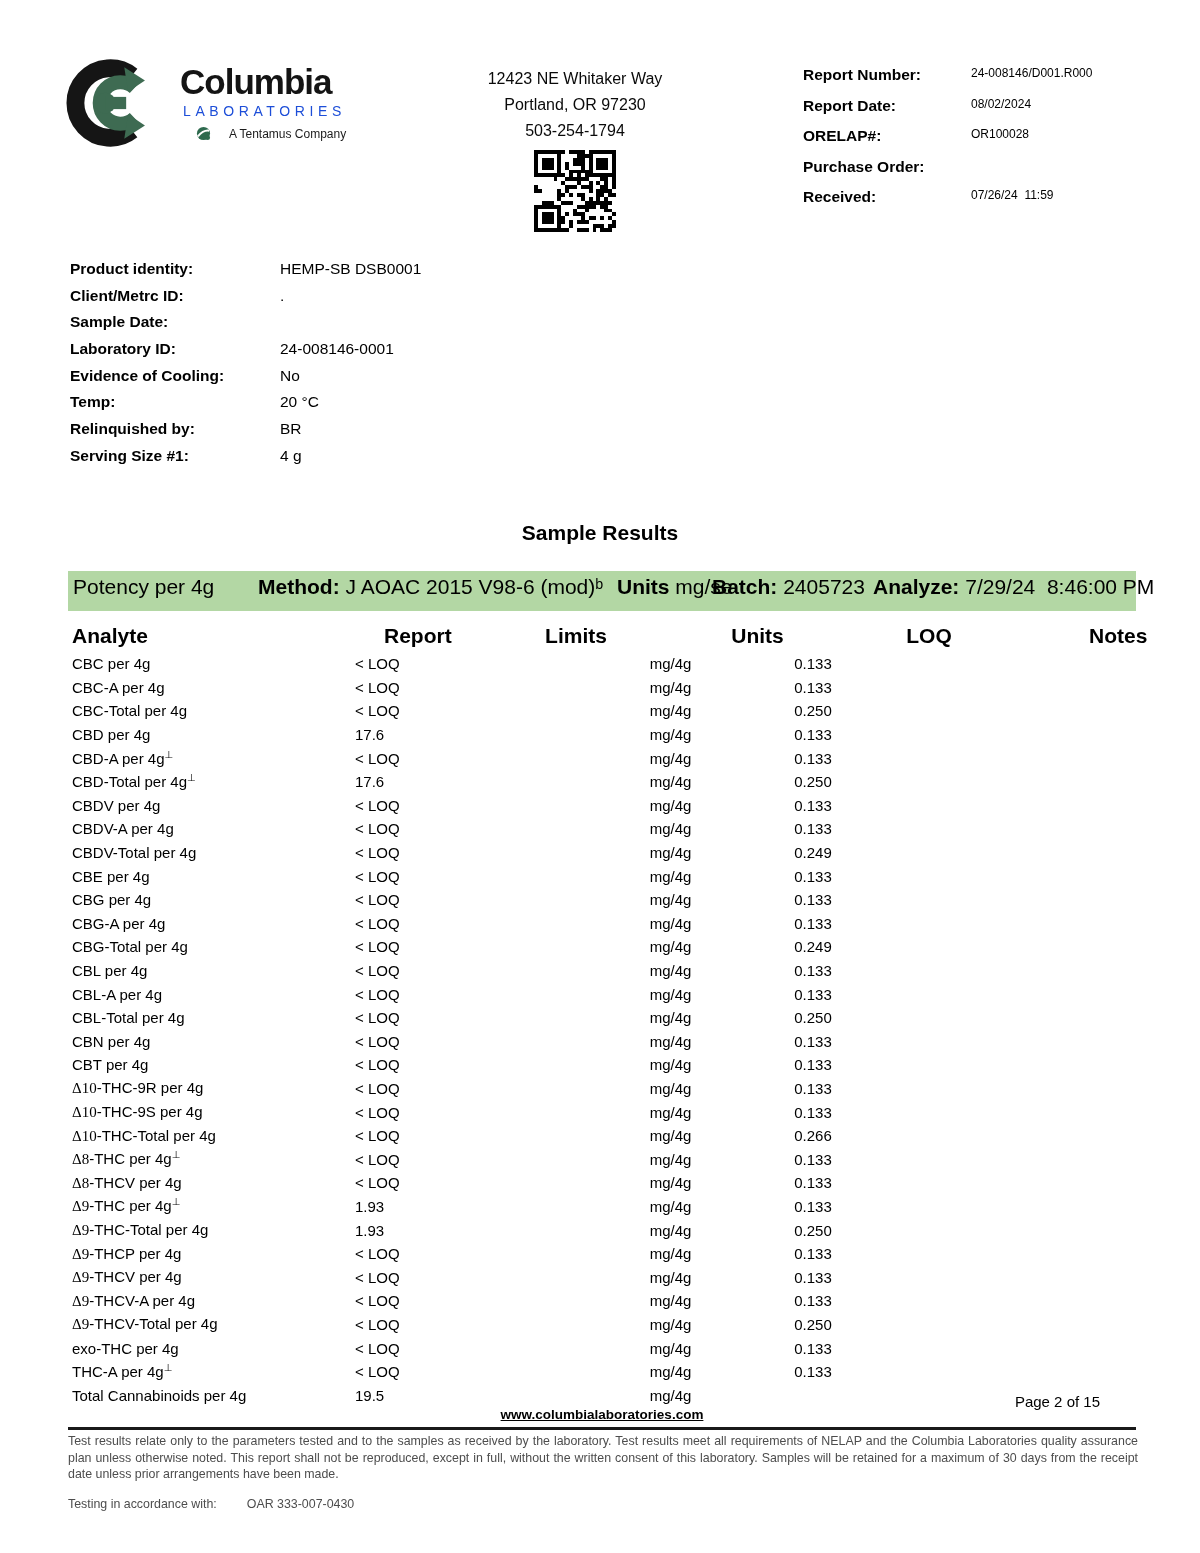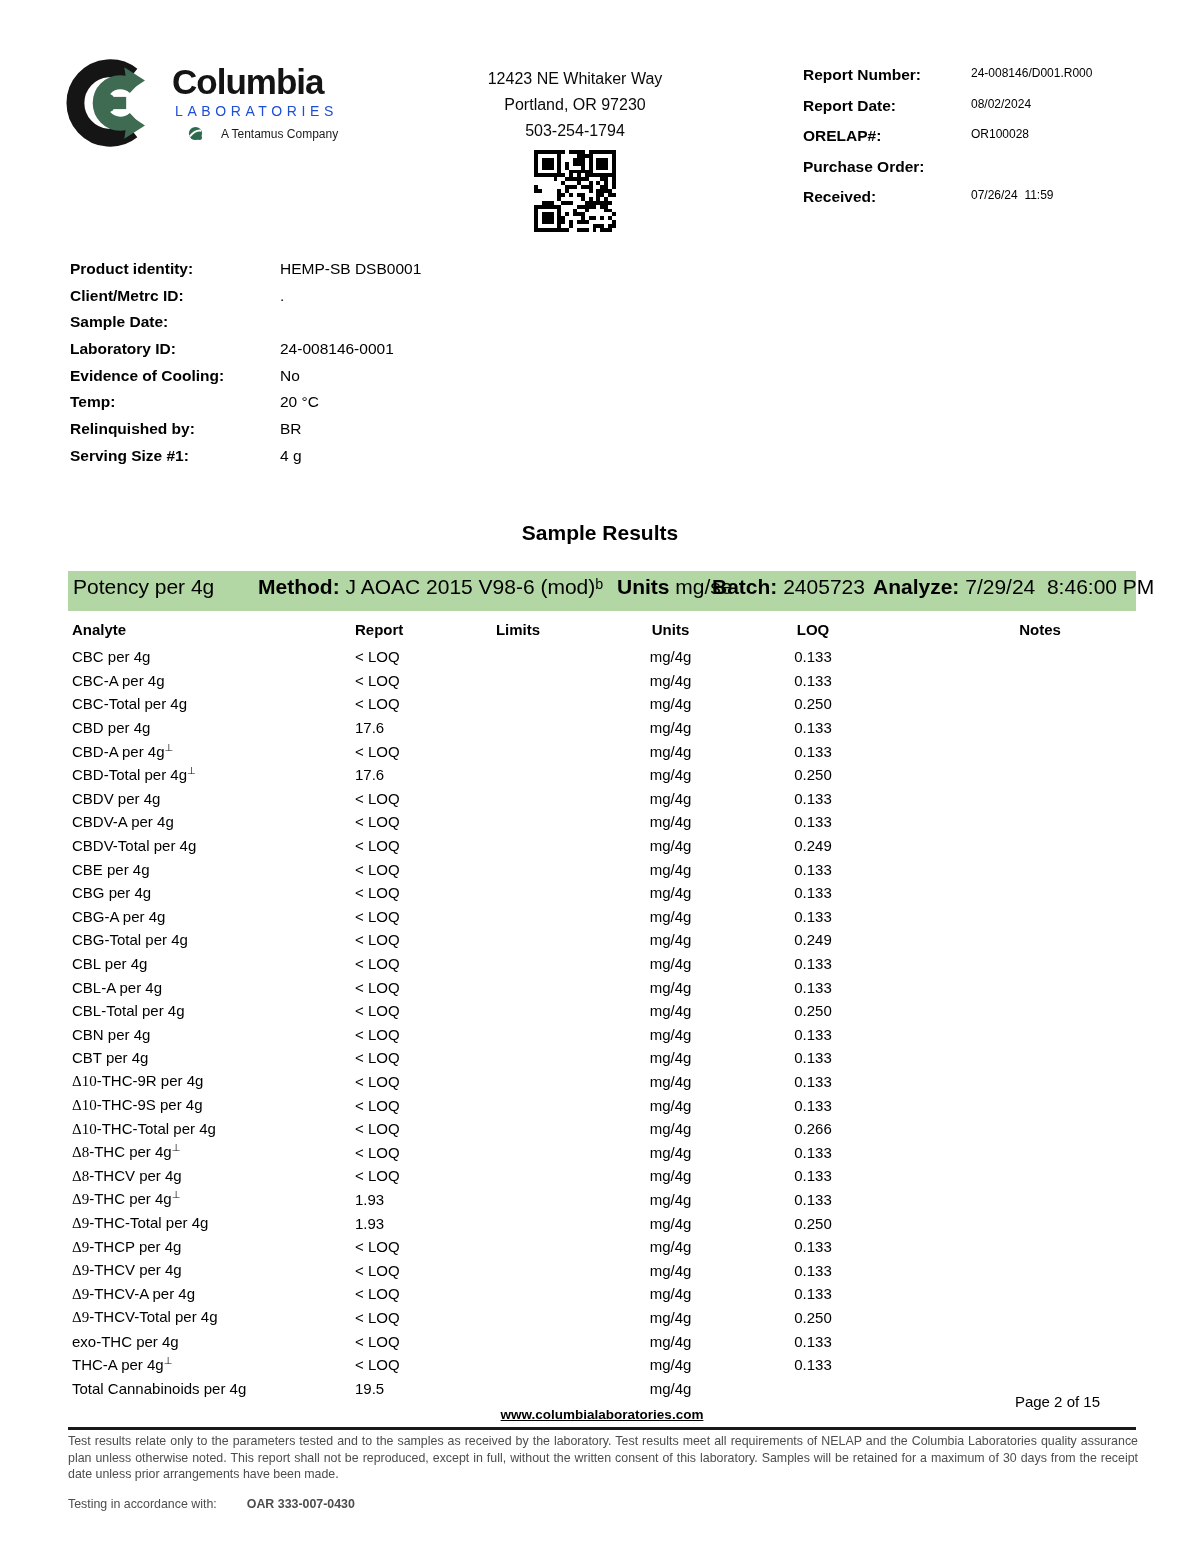--- a/index.html
+++ b/index.html
@@ -5,21 +5,21 @@
   * { margin:0; padding:0; box-sizing:border-box; }
   html,body { background:#e9e9e9; }
   .page {
     position:relative; width:1200px; height:1553px; margin:0 auto;
     background:#ffffff; font-family:"Liberation Sans", sans-serif; color:#000;
     overflow:hidden;
   }
   
   .brand { position:absolute; left:66px; top:56px; display:flex; }
   .logo-mark { width:94px; height:94px; flex:0 0 94px; }
-  .logo-text { margin-left:12px; padding-top:8px; }
+  .logo-text { margin-left:20px; padding-top:8px; }
   .logo-name { font-size:35px; font-weight:800; letter-spacing:-1px; color:#141414; line-height:1; }
   .logo-sub  { font-size:14px; letter-spacing:4.6px; color:#1d4ed8; margin-top:4px; margin-left:3px; }
   .logo-tagline { display:flex; align-items:center; gap:18px; margin-top:7px; margin-left:16px; font-size:12px; font-weight:400; color:#1c1c1c; }
   .leaf { width:15px; height:15px; display:inline-block; }
 
   .address { position:absolute; left:440px; top:66px; width:270px; text-align:center; font-size:16px; line-height:26px; color:#0a0a0a; }
   .qr { width:82px; height:82px; margin:6px auto 0; display:block; }
 
   .report-info { position:absolute; left:775px; top:66px; width:365px; }
   .ri-row { display:flex; height:30.5px;margin-left:28px; }
@@ -40,39 +40,39 @@
   .panel-bar { position:relative; height:40px; background:var(--accent, #b3d7a4); font-size:21px;padding-left:10px; }
   .pb { position:absolute; top:0; line-height:32px; white-space:pre; }
   .pb b { font-weight:700; }
   .pb-title   { left:5px; }
   .pb-method  { left:190px; }
   .pb-units   { left:549px; }
   .pb-batch   { left:644px; }
   .pb-analyze { left:805px; }
 
   .thead, .trow { display:grid; grid-template-columns:282px 103px 130px 175px 110px 1fr; align-items:center; }
-  .thead { height:26px; margin-top:5px; font-weight:700; font-size:15px; }
+  .thead { height:26px; margin-top:12px; font-weight:700; font-size:21px;gap:29px; }
   .trow  { height:23.6px; font-size:15px; }
   .h-analyte, .c-analyte { padding-left:4px; }
   .h-result,  .c-result  { padding-left:5px; }
   .h-limits,  .c-limits  { text-align:center; }
   .h-units,   .c-units   { text-align:center; }
   .h-loq,     .c-loq     { text-align:center; }
   .h-notes,   .c-notes   { text-align:center; padding-left:76px; }
   .tbody { margin-top:3px; }
   .tack { font-size:10px; vertical-align:super; line-height:0; }
   .greek { font-family:"Liberation Serif", serif; }
 
   
   .page-label { position:absolute; right:100px; top:1393px; font-size:15px; }
   .website { position:absolute; left:68px; top:1407px; width:1068px; text-align:center; font-size:13.5px; font-weight:700; text-decoration:underline; color:#000; }
   .rule { position:absolute; left:68px; top:1427px; width:1068px; height:3px; background:#191919; }
   .disclaimer { position:absolute; left:68px; top:1433px; width:1070px; font-size:12.4px; line-height:16.6px; color:#4d4d4d; text-align:justify; }
   .accordance { position:absolute; left:68px; top:1497px; font-size:12.4px; color:#4d4d4d; }
-  .accordance .acc-val { margin-left:30px;font-weight:bold; }
+  .accordance .acc-val { margin-left:30px; }
 </style>
 </head>
 <body>
 
 <div class="page">
 
   <div class="brand">
     <div class="logo-mark">
       <svg viewBox="0 0 100 100" width="94" height="94" aria-hidden="true">
         <path d="M 70 21 A 37 37 0 1 0 70 79" fill="none" stroke="#151515" stroke-width="19"></path>

